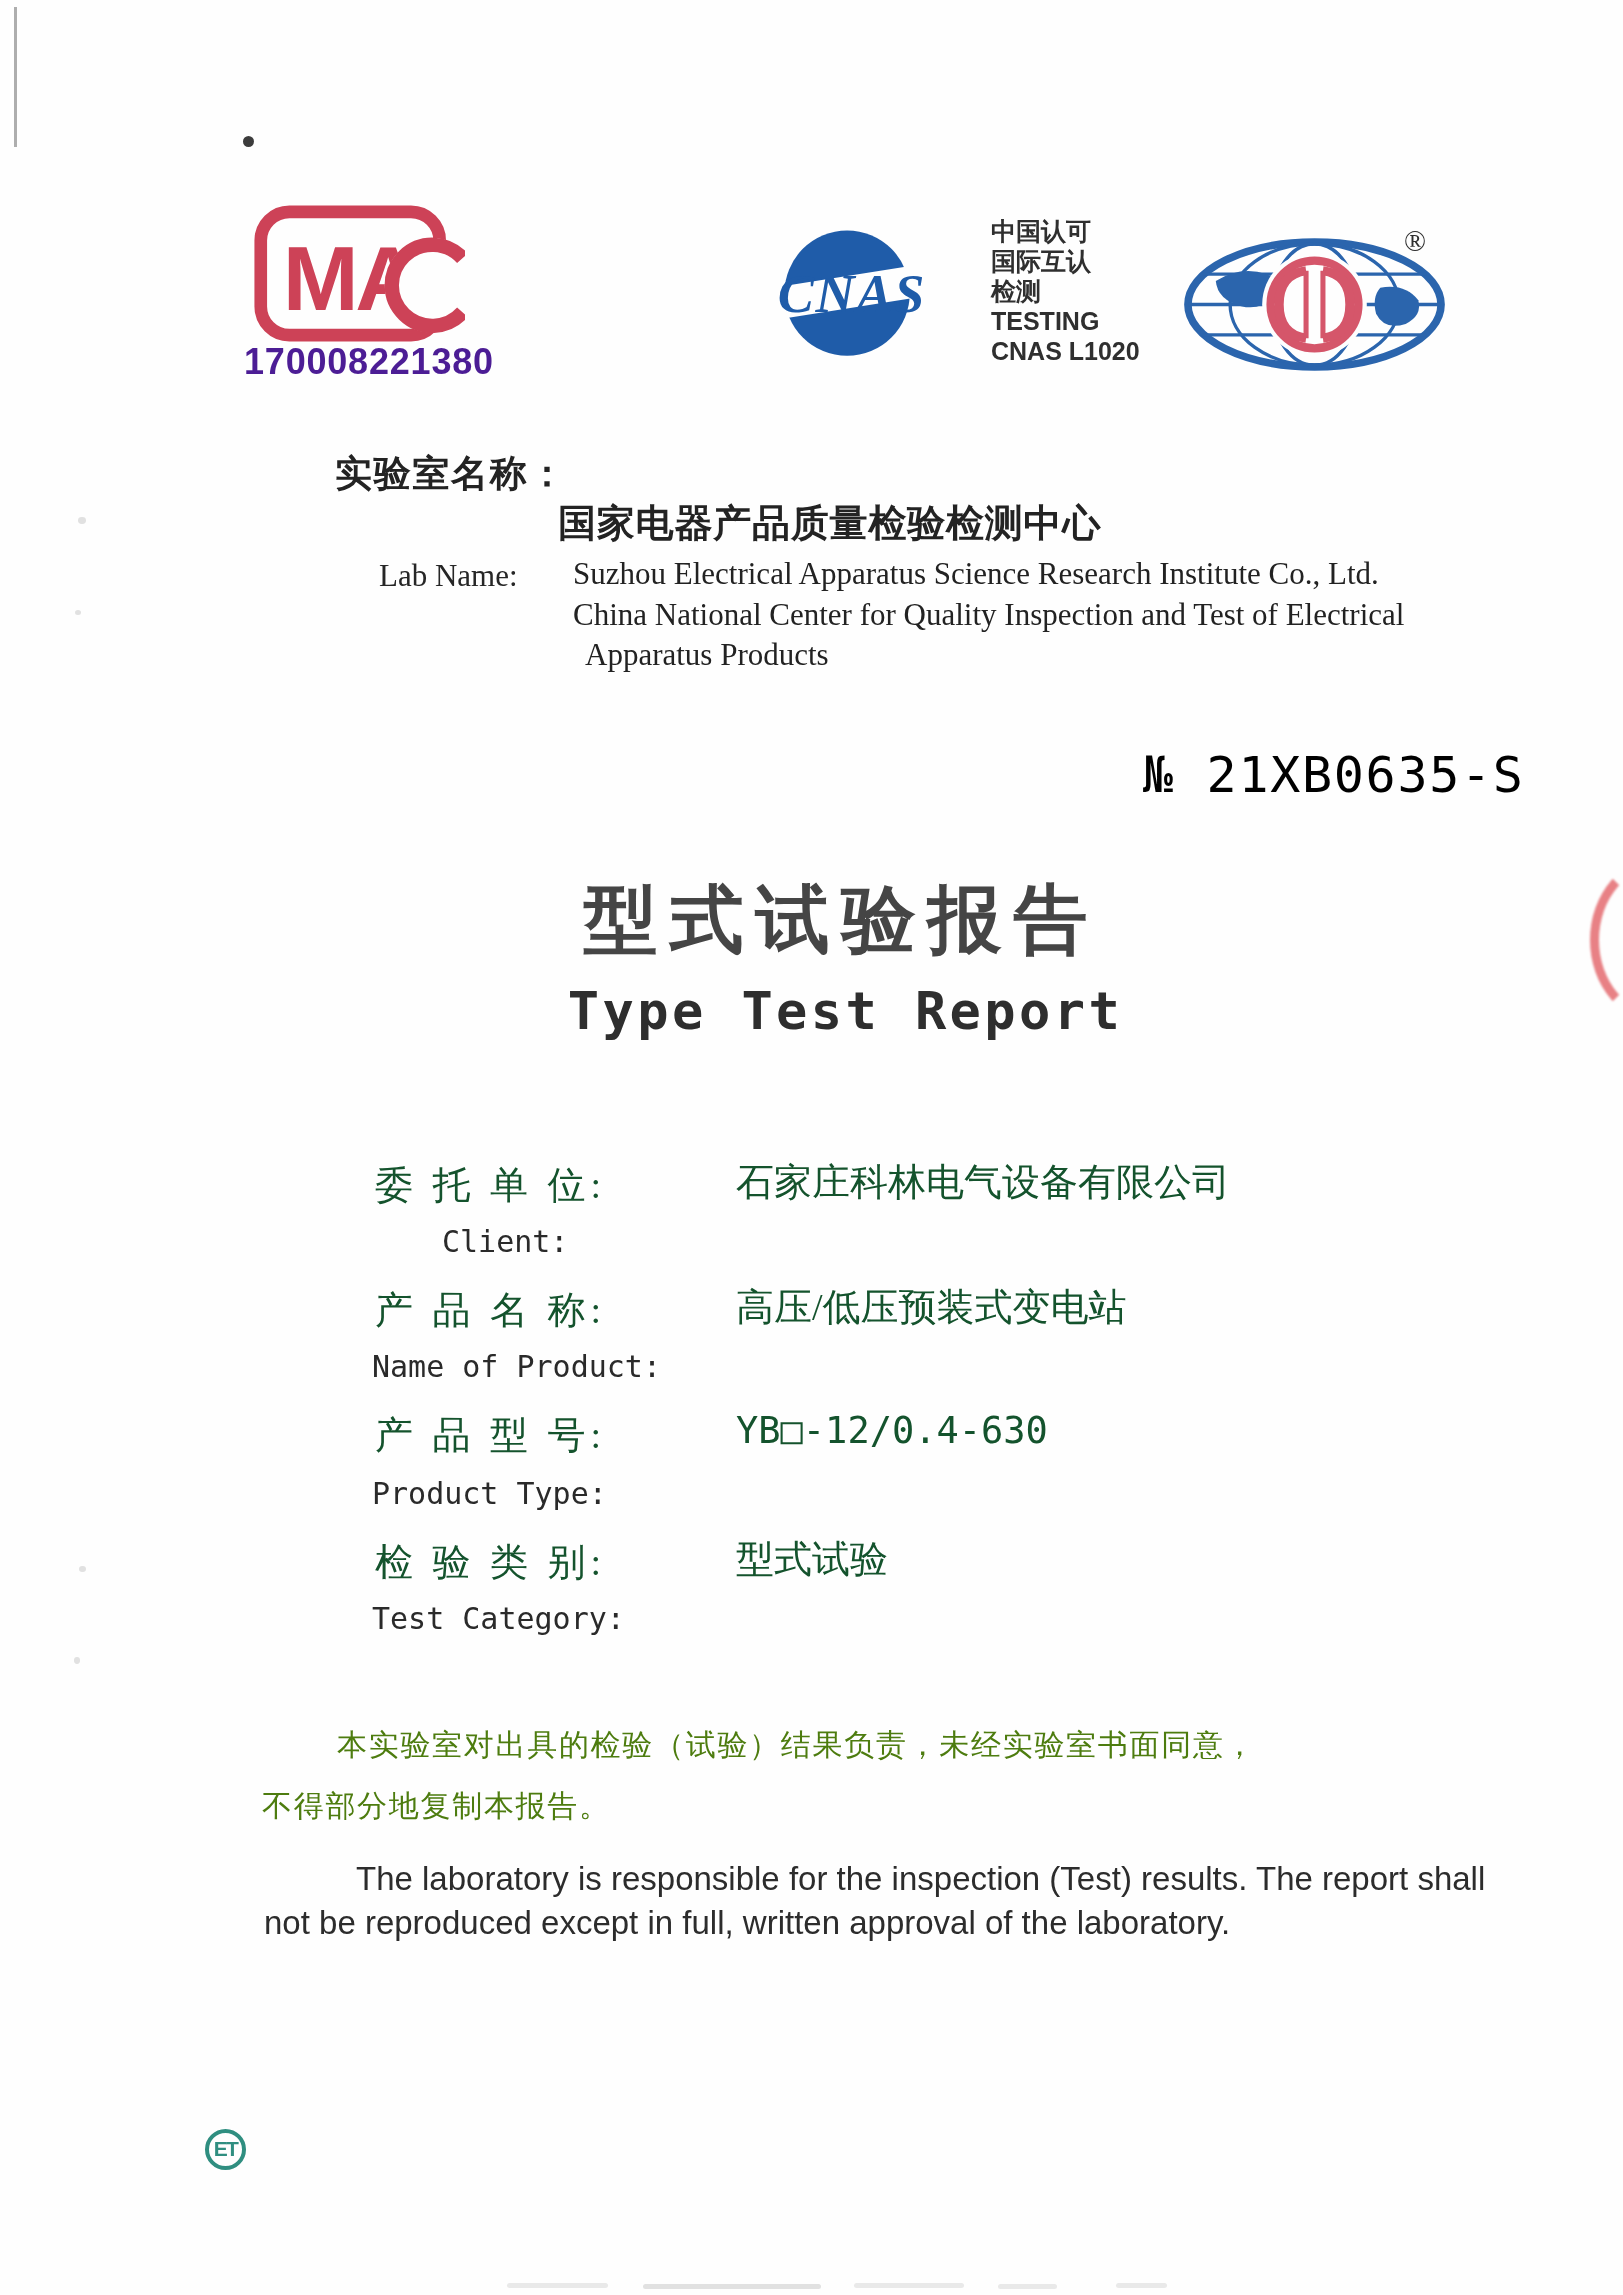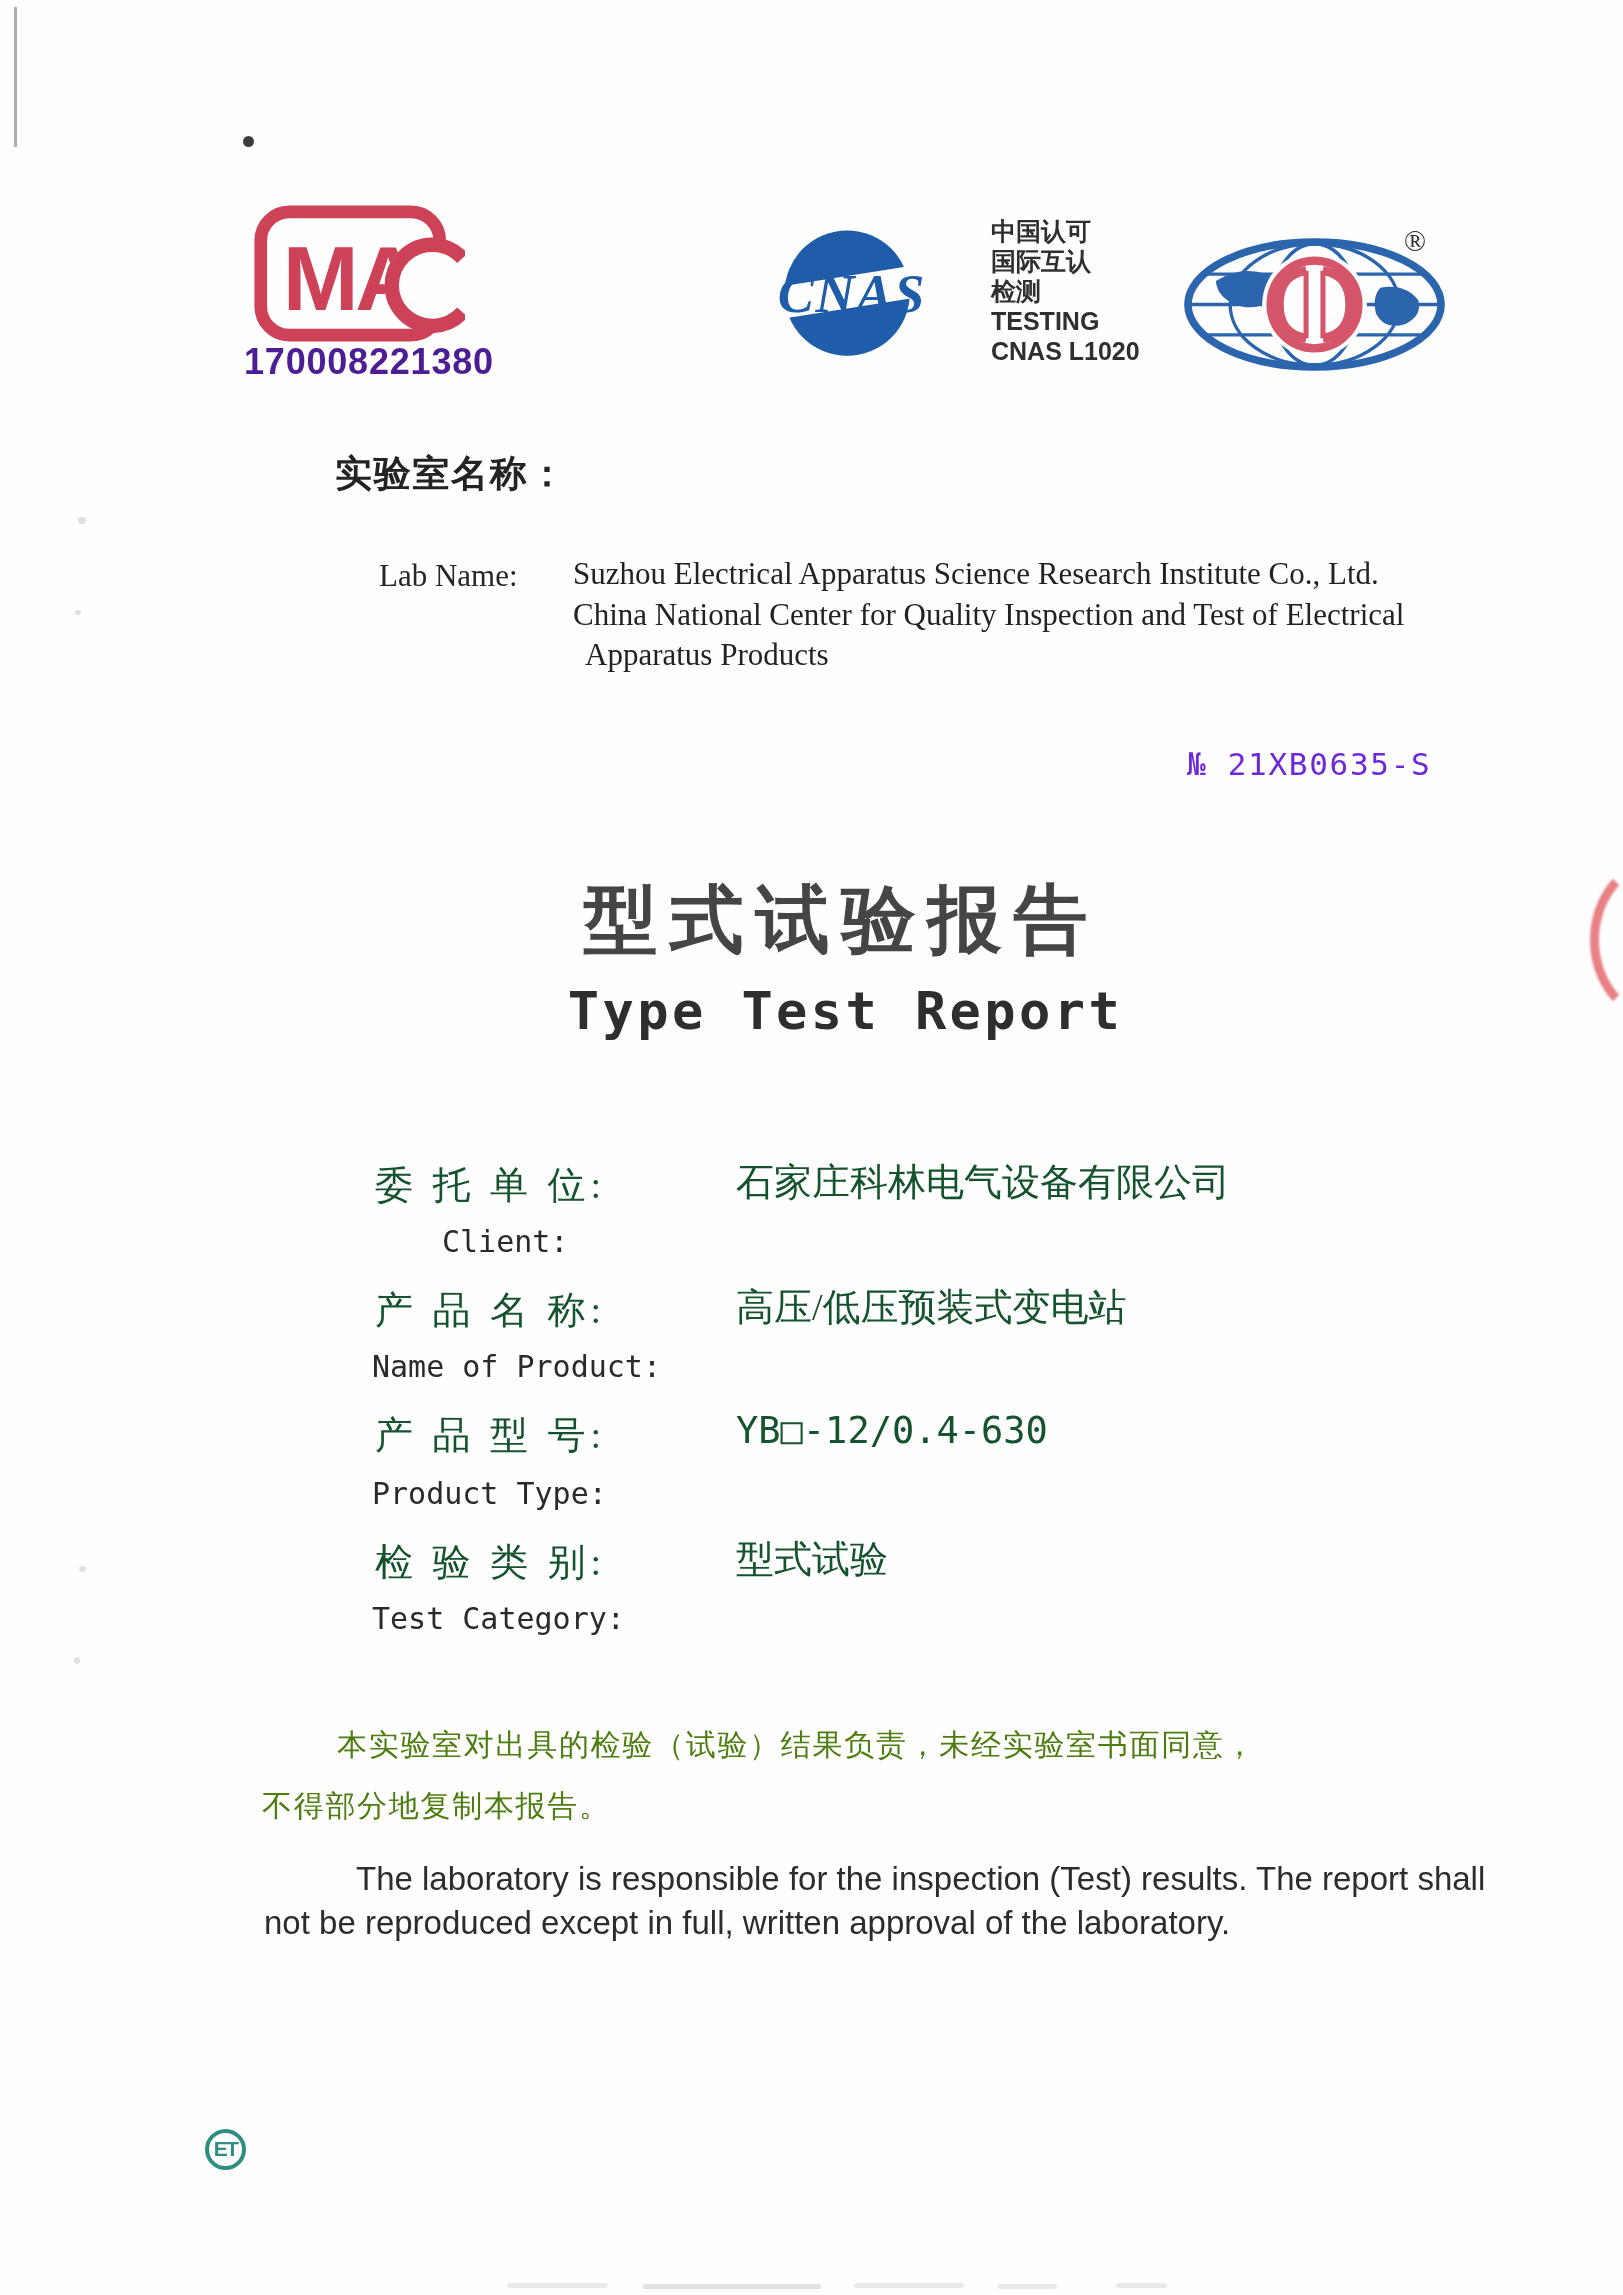--- a/index.html
+++ b/index.html
@@ -33,21 +33,21 @@
   .lab-label-cn{left:335px;top:449px;font-size:37px;letter-spacing:1.7px;}
   .lab-cn-1{left:582px;top:446px;font-size:38px;letter-spacing:0.8px;}
   .lab-cn-2{left:558px;top:498px;font-size:38px;letter-spacing:0.8px;}
   .lab-label-en{left:379px;top:558px;font-size:31px;}
   .lab-en{font-size:31px;color:#222;}
   .lab-en-1{left:573px;top:556px;}
   .lab-en-2{left:573px;top:597px;}
   .lab-en-3{left:585px;top:637px;}
 
   .report-no{left:1143px;top:746px;font-family:"DejaVu Sans Mono",monospace;
-    font-size:31px;color:#6d28d9;letter-spacing:1.7px;margin-left:44px;}
+    font-size:50px;color:#000000;letter-spacing:1.7px;}
 
   .title-cn{left:0;top:871px;width:1683px;text-align:center;font-size:74px;
     letter-spacing:12px;color:#454545;}
   .title-en{left:0;top:981px;width:1691px;text-align:center;
     font-family:"DejaVu Sans Mono",monospace;font-weight:bold;font-size:52px;
     letter-spacing:3.4px;color:#2e2e2e;}
 
   
   .stamp{left:1590px;top:856px;width:127px;height:150px;
     border:9.3px solid transparent;border-left:9.3px solid rgba(226,93,99,.78);
@@ -124,20 +124,21 @@
       <circle cx="157" cy="80" r="52" fill="none" stroke="#d5566a" stroke-width="10"></circle>
       <path d="M 147 40 q -32 4 -32 40 q 0 36 32 40" fill="none" stroke="#d5566a" stroke-width="11"></path>
       <path d="M 167 40 q 32 4 32 40 q 0 36 -32 40" fill="none" stroke="#d5566a" stroke-width="11"></path>
       <line x1="147" y1="40" x2="147" y2="120" stroke="#d5566a" stroke-width="6"></line>
       <line x1="167" y1="40" x2="167" y2="120" stroke="#d5566a" stroke-width="6"></line>
     </svg>
   </div>
   <div class="abs rmark">®</div>
 
   <div class="abs cn-hei lab-label-cn">实验室名称：</div>
+  <div class="abs cn-hei lab-cn-2">国家电器产品质量检验检测中心</div>
   <div class="abs lab-label-en">Lab Name:</div>
   <div class="abs lab-en lab-en-1">Suzhou Electrical Apparatus Science Research Institute Co., Ltd.</div>
   <div class="abs lab-en lab-en-2">China National Center for Quality Inspection and Test of Electrical</div>
   <div class="abs lab-en lab-en-3">Apparatus Products</div>
 
   <div class="abs report-no">№  21XB0635-S</div>
 
   <div class="abs cn-hei title-cn">型式试验报告</div>
   <div class="abs title-en">Type Test Report</div>
 

